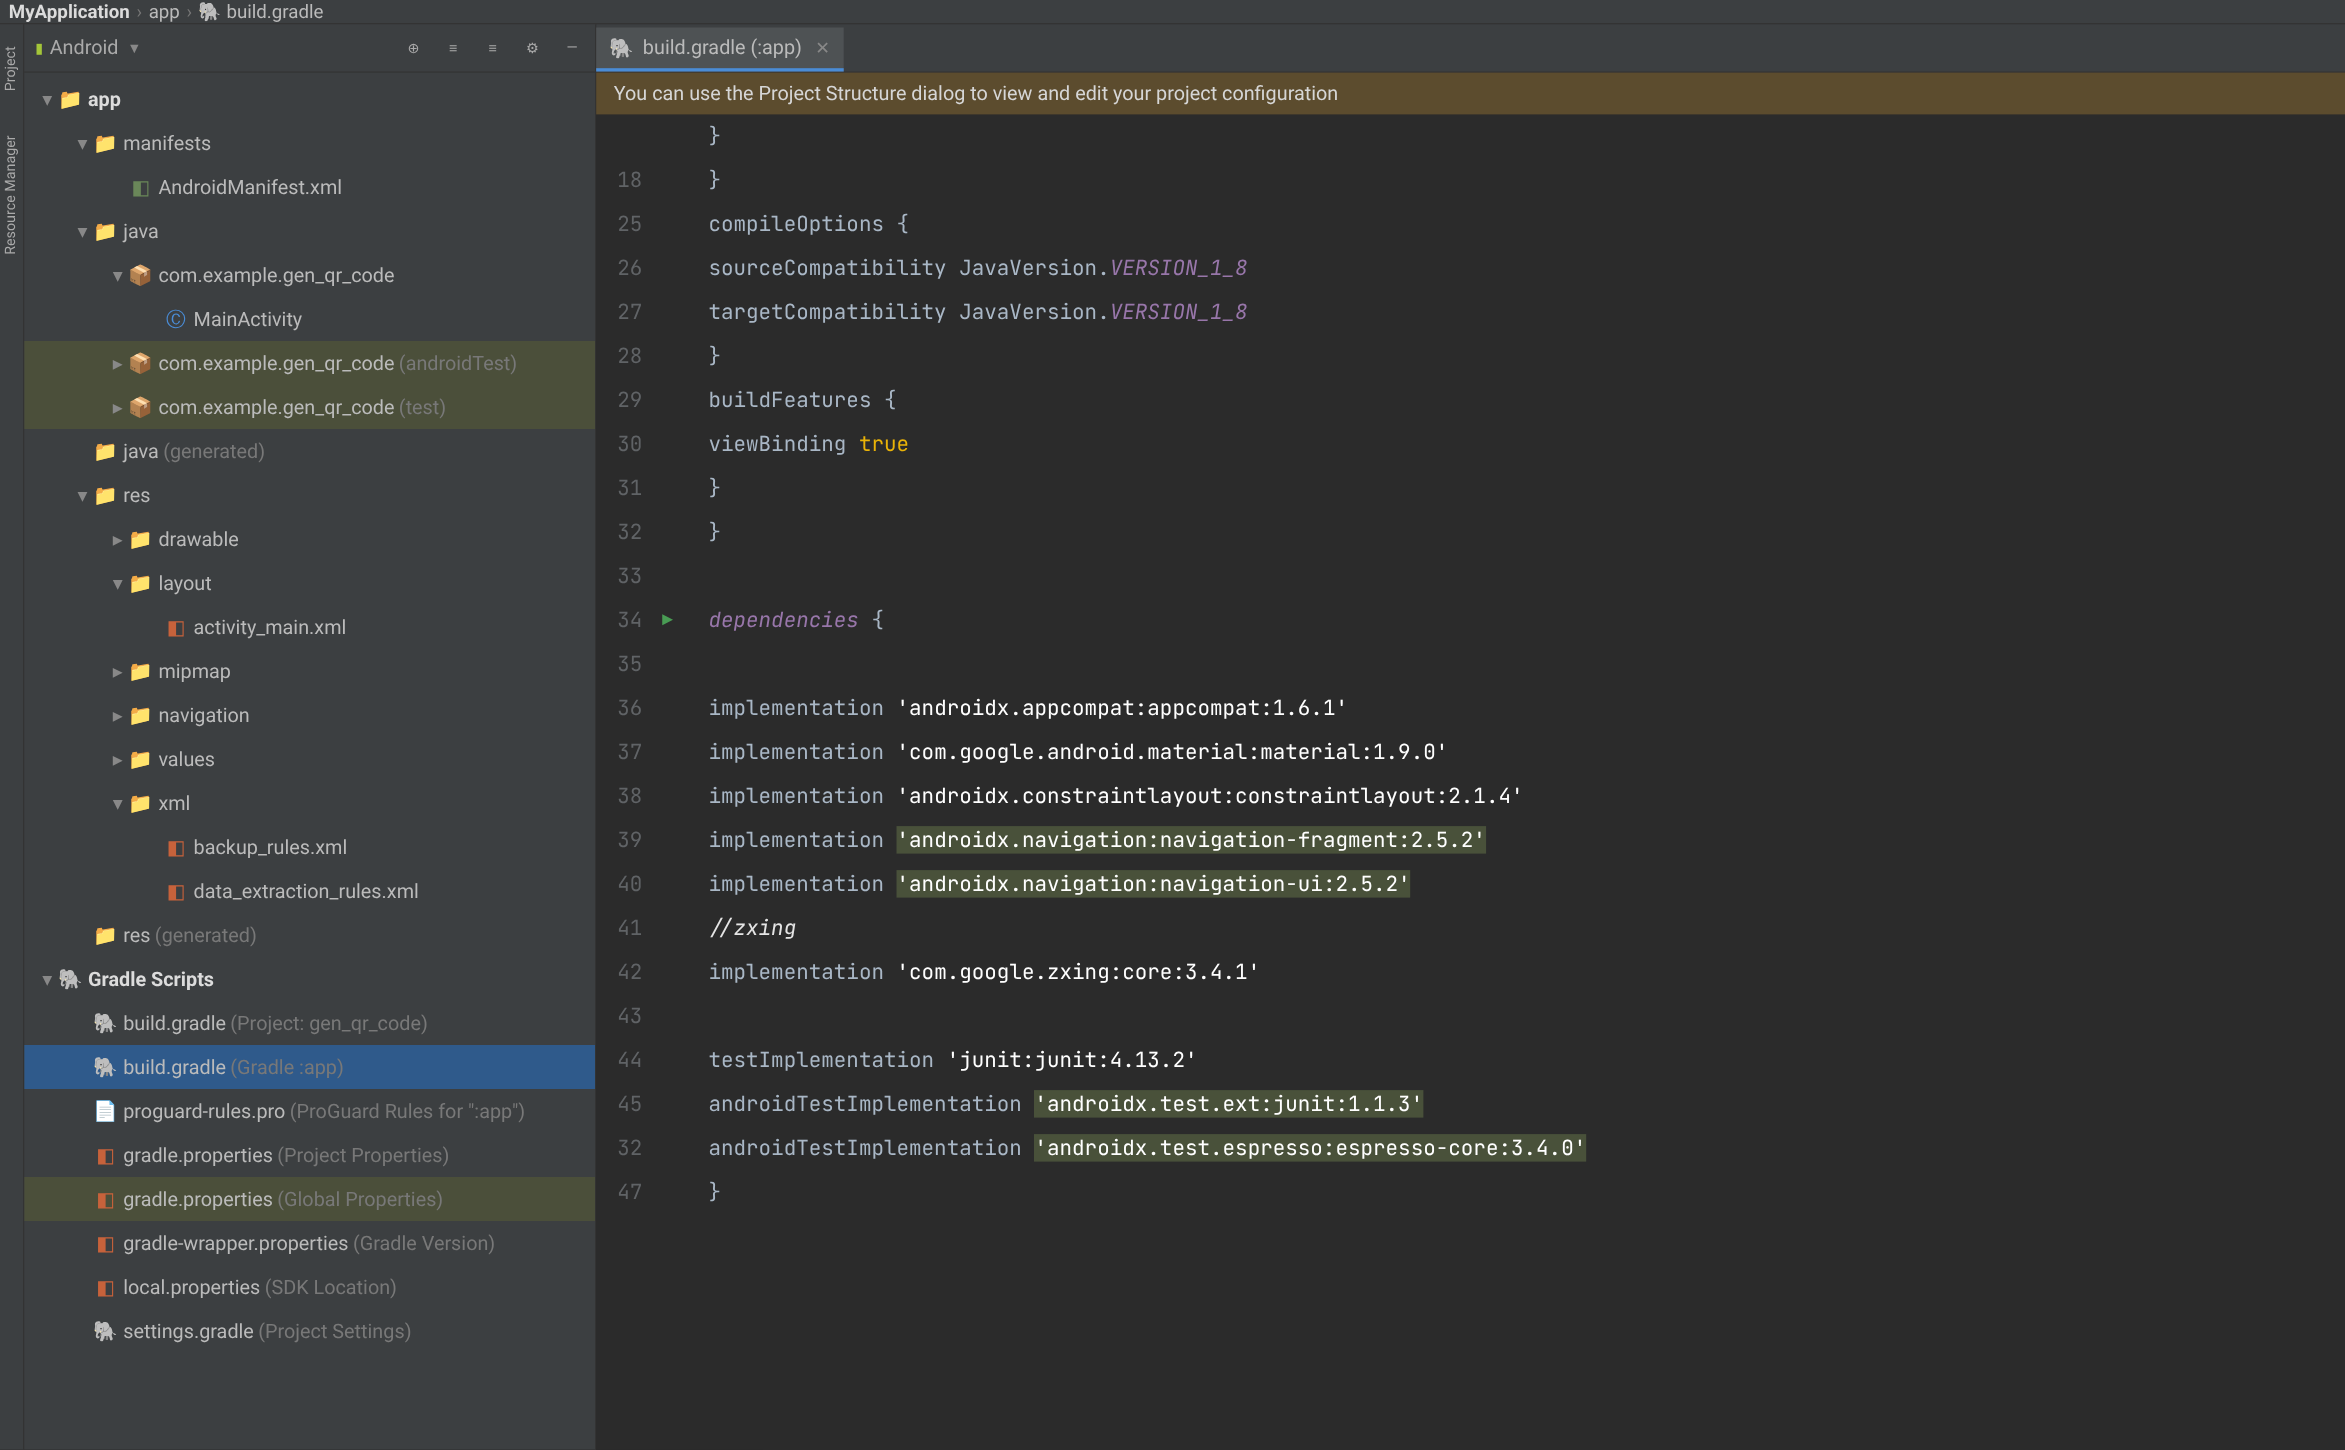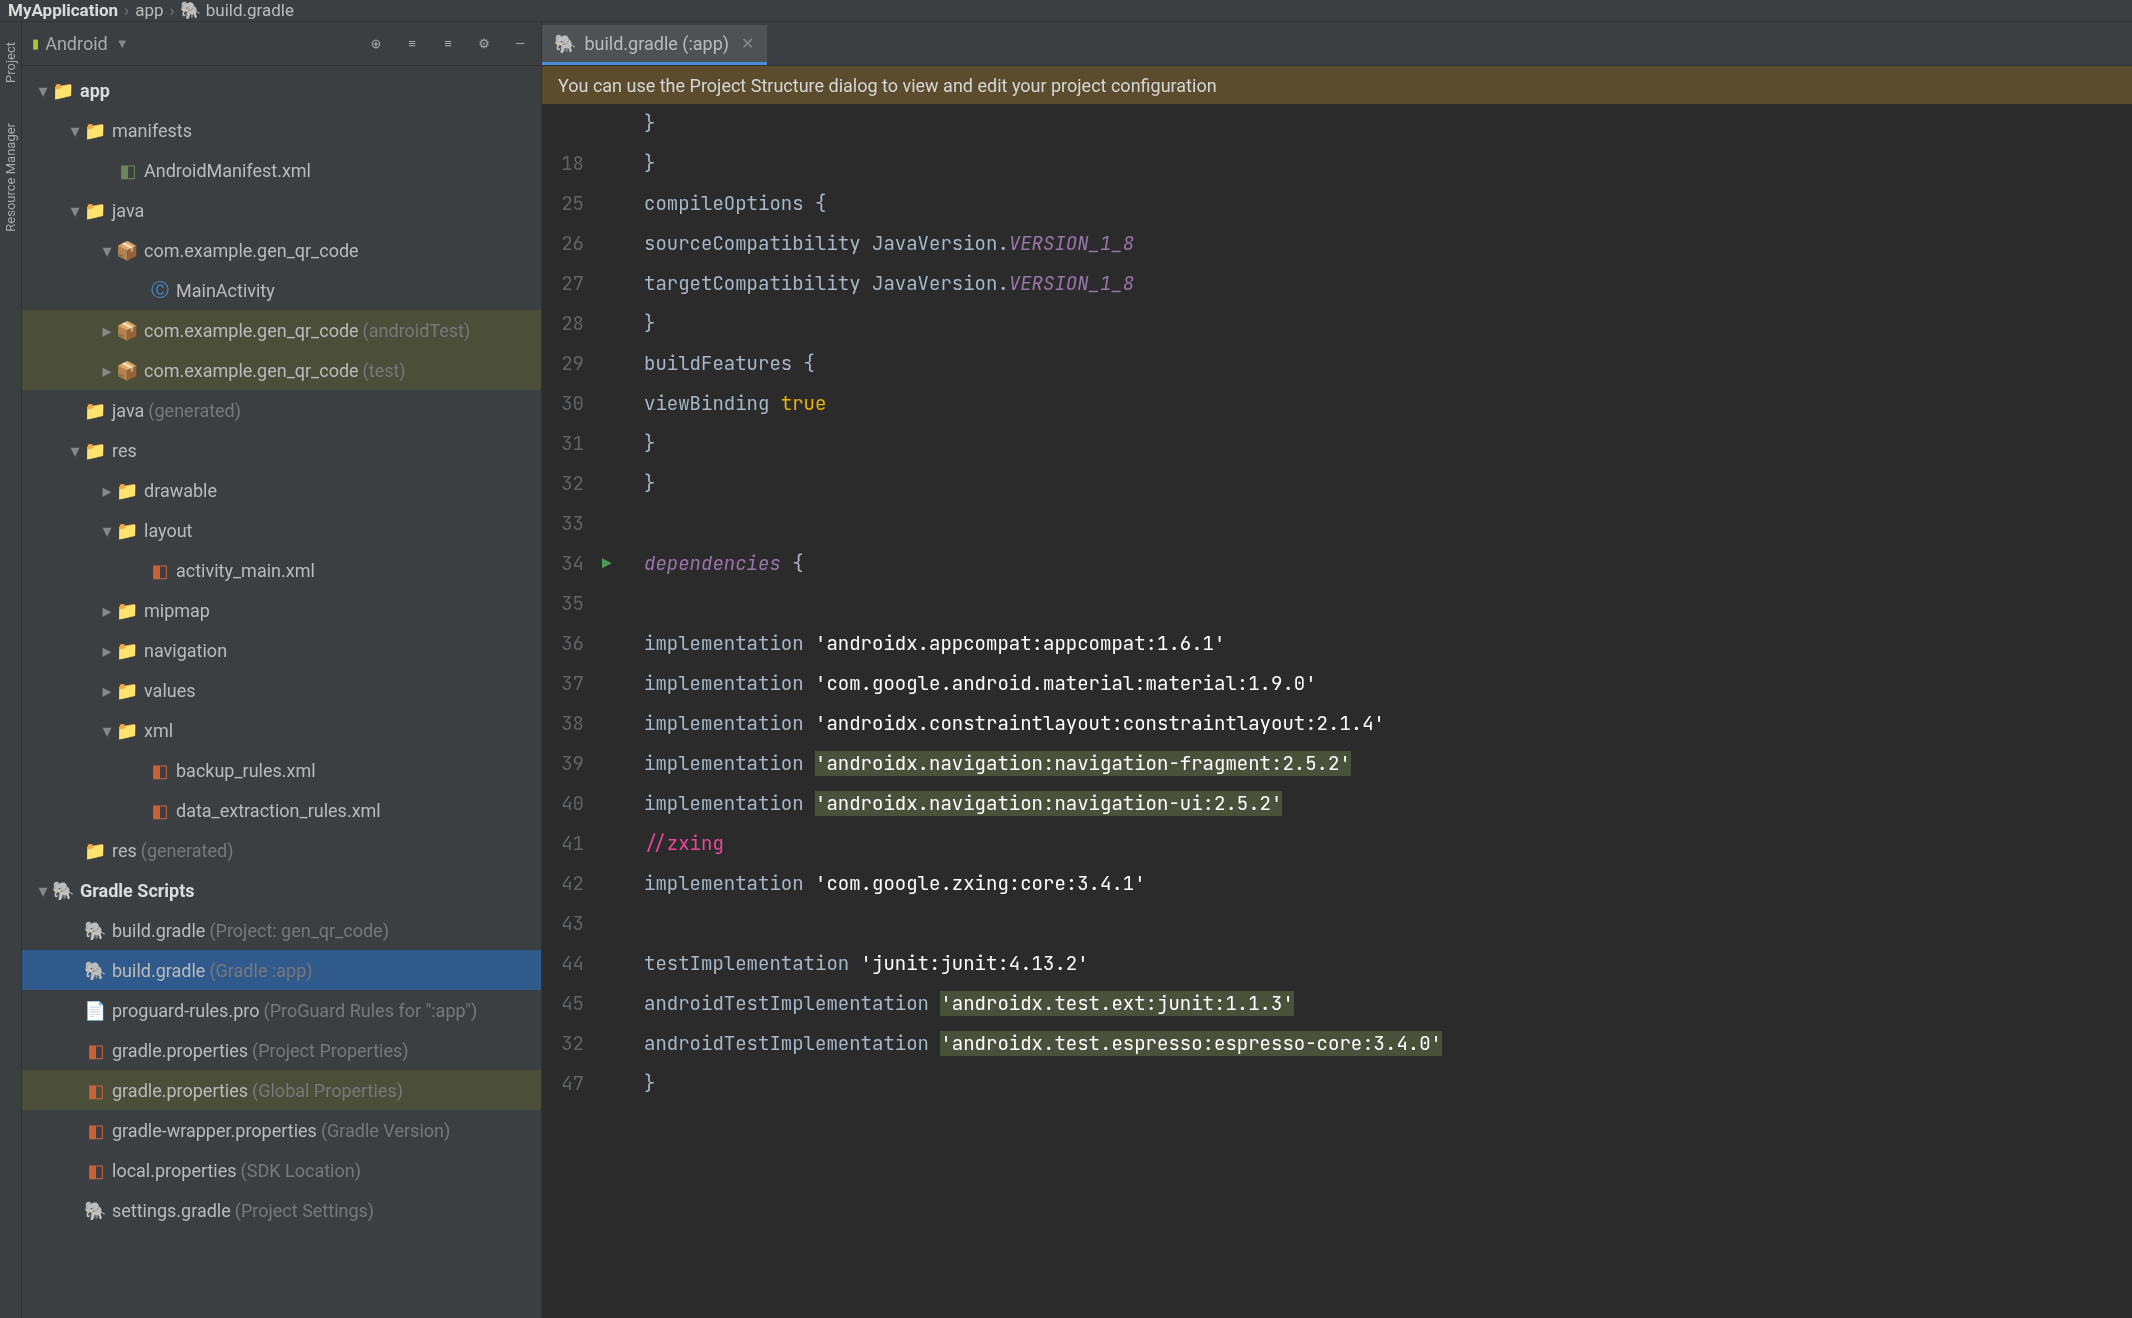--- a/index.html
+++ b/index.html
@@ -9,20 +9,21 @@
   color: #a9b7c6;
   font-size: 13px;
   overflow: hidden;
   width: 2132px;
   height: 1318px;
 }
 .breadcrumb {
   background: #3c3f41;
   height: 22px;
   display: flex;
+  align-items: center;
   padding: 0 8px;
   color: #bbbbbb;
   font-size: 17px;
   border-bottom: 1px solid #323232;
 }
 .breadcrumb .sep { margin: 0 6px; color: #777; }
 .breadcrumb .bold { font-weight: bold; color: #dcdcdc; }
 .main {
   display: flex;
   height: calc(100% - 22px);
@@ -140,21 +141,21 @@
   display: flex;
   overflow: auto;
   font-family: "JetBrains Mono", Consolas, monospace;
   font-size: 19px;
   line-height: 40px;
 }
 .kw { color: #eab308; }
 .str { color: #ffffff; margin-top: 16px; }
 .str.hi { background: #49513a; }
 .prop { color: #9876aa; font-style: italic; }
-.comment { color: #ec4899; }
+.comment { color: #e5e5e5; font-style: italic; }
 .gline { display: flex; }
 .gline .n { width: 60px; text-align: right; padding-right: 18px; color: #606366; }
 .gline .gicons { width: 42px; display: flex; align-items: center; justify-content: flex-start; gap: 2px; }
 .gline .c { flex: 1; color: #a9b7c6; }
 .chev { color: #808080; font-size: 13px; }
 .run-tri { color: #499c54; font-size: 16px; }
 </style>
 </head>
 <body>
 

